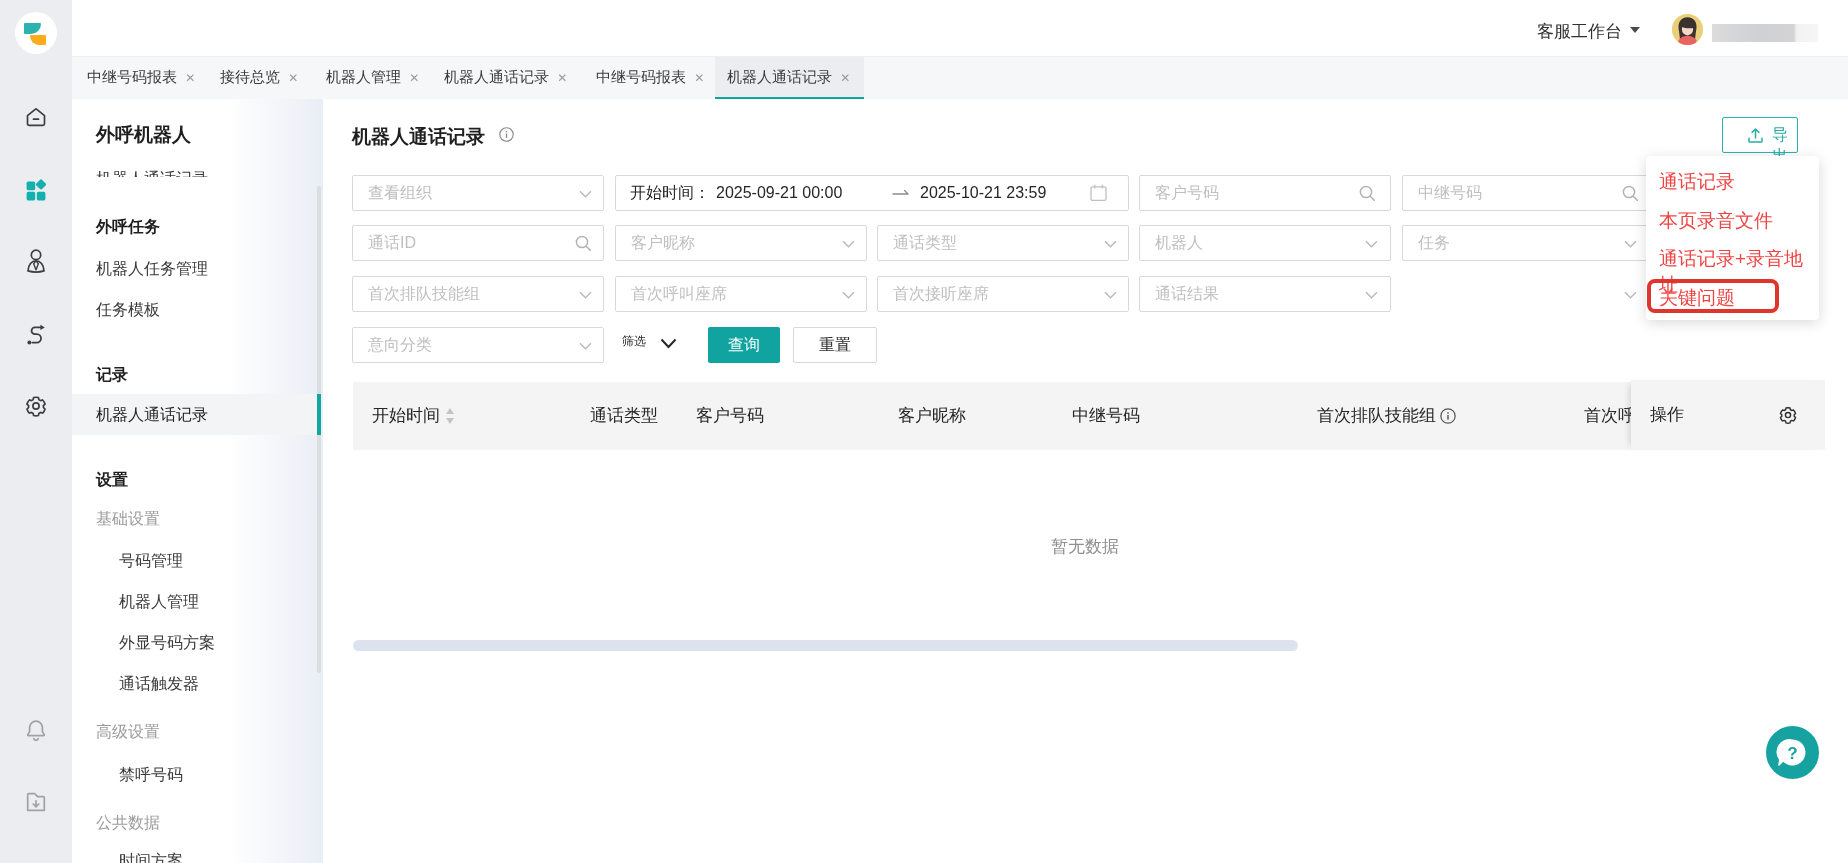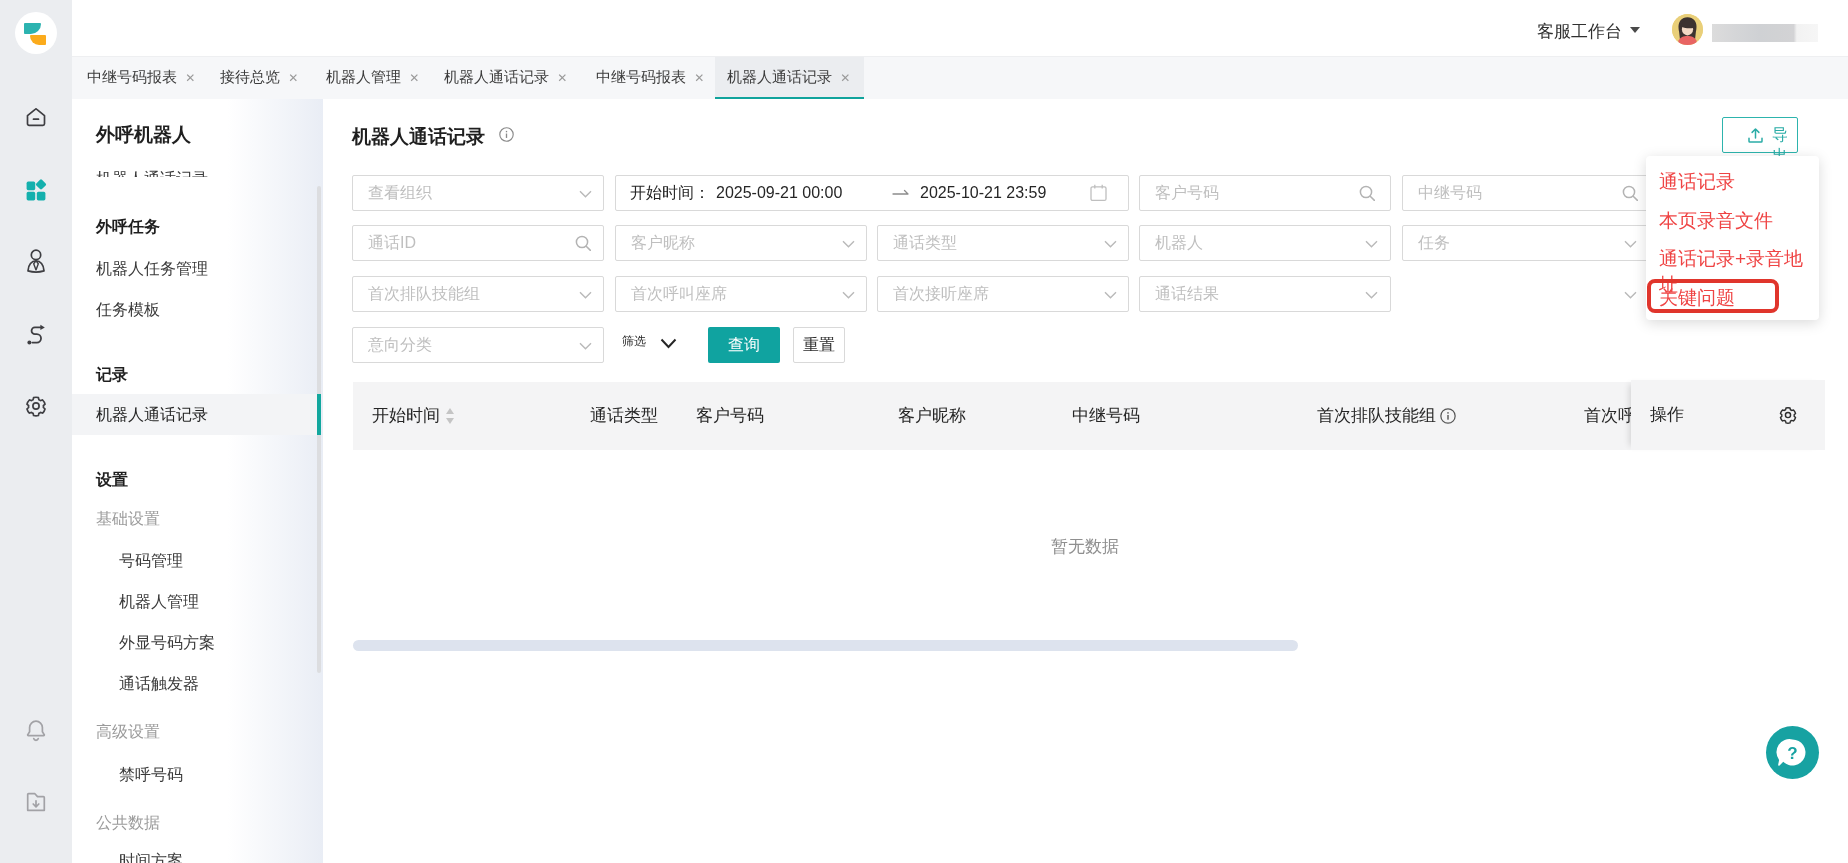--- a/index.html
+++ b/index.html
@@ -39,21 +39,21 @@
 #mbar { position:absolute; left:245px; top:295px; width:4px; height:41px; background:#12a79e; }
 
 #main { position:absolute; left:323px; top:99px; width:1525px; height:764px; background:#fff; }
 #ptitle { position:absolute; left:29px; top:25px; font-size:19px; font-weight:bold; color:#1f1f1f; }
 
 .fi { position:absolute; height:36px; border:1px solid #d9d9d9; border-radius:2px; background:#fff;
   font-size:16px; color:#bfbfbf; line-height:34px; padding-left:15px; }
 .fw { width:252px; }
 .btn-q { position:absolute; left:385px; top:228px; width:72px; height:36px; background:#10a3a0; color:#fff;
   font-size:16px; text-align:center; line-height:36px; border-radius:2px; }
-.btn-r { position:absolute; left:470px; top:228px; width:52px; height:36px; background:#fff; color:#2b2b2b;
+.btn-r { position:absolute; left:470px; top:228px; width:84px; height:36px; background:#fff; color:#2b2b2b;
   border:1px solid #d9d9d9; font-size:16px; text-align:center; line-height:34px; border-radius:2px; }
 #filterlab { position:absolute; left:299px; top:234px; font-size:12px; color:#262626; }
 
 #thead { position:absolute; left:30px; top:283px; width:1472px; height:68px; background:#f4f4f5; }
 .th { position:absolute; top:0; height:68px; line-height:68px; font-size:17px; color:#262626; }
 #fixcol { position:absolute; left:1308px; top:281px; width:194px; height:70px; background:#f4f4f5;
   box-shadow:-6px 0 6px -4px rgba(0,0,0,0.12); }
 #fixcol span { position:absolute; left:19px; top:0; line-height:70px; font-size:17px; color:#262626; }
 #nodata { position:absolute; left:728px; top:436px; font-size:17px; color:#8f8f8f; }
 #hscroll { position:absolute; left:30px; top:541px; width:945px; height:11px; background:#dde3ee; border-radius:6px; }

